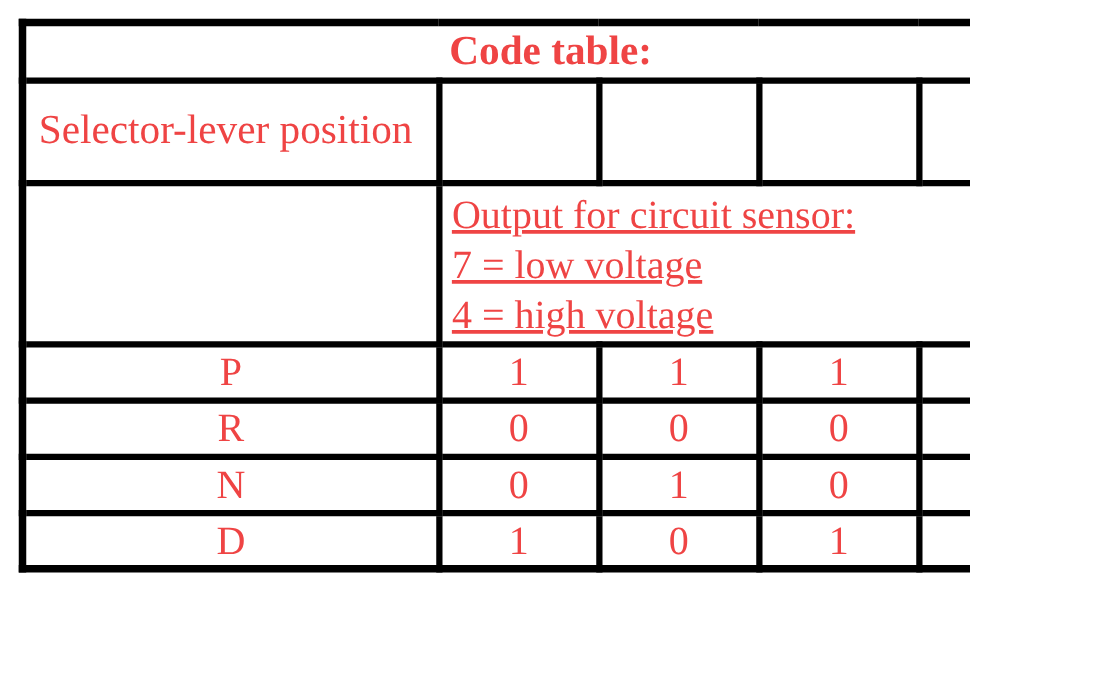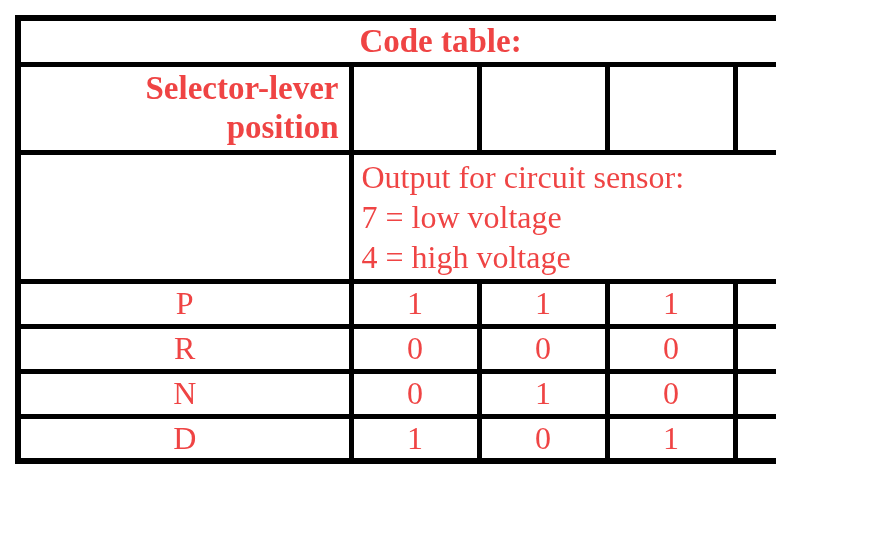--- a/index.html
+++ b/index.html
@@ -43,28 +43,28 @@
   .level-cell {
     font-weight: bold;
     font-size: 33px;
     line-height: 1.18;
     text-align: center;
     vertical-align: middle;
     padding: 0;
   }
   .selector-row { height: 82px; }
   .selector-cell {
-    font-weight: bold;
+    font-weight: normal;
     font-size: 33px;
     line-height: 1.2;
-    text-align: right;
+    text-align: left;
     vertical-align: middle;
     padding: 2px 10px;
   }
-  .legend-row { height: 124px; }
+  .legend-row { height: 124px; text-decoration: underline; }
   .legend-cell {
     font-size: 32px;
     line-height: 1.25;
     text-align: left;
     vertical-align: middle;
     padding: 2px 8px;
   }
   .data-row { height: 45px; }
   .pos-cell, .val-cell {
     font-size: 32px;

